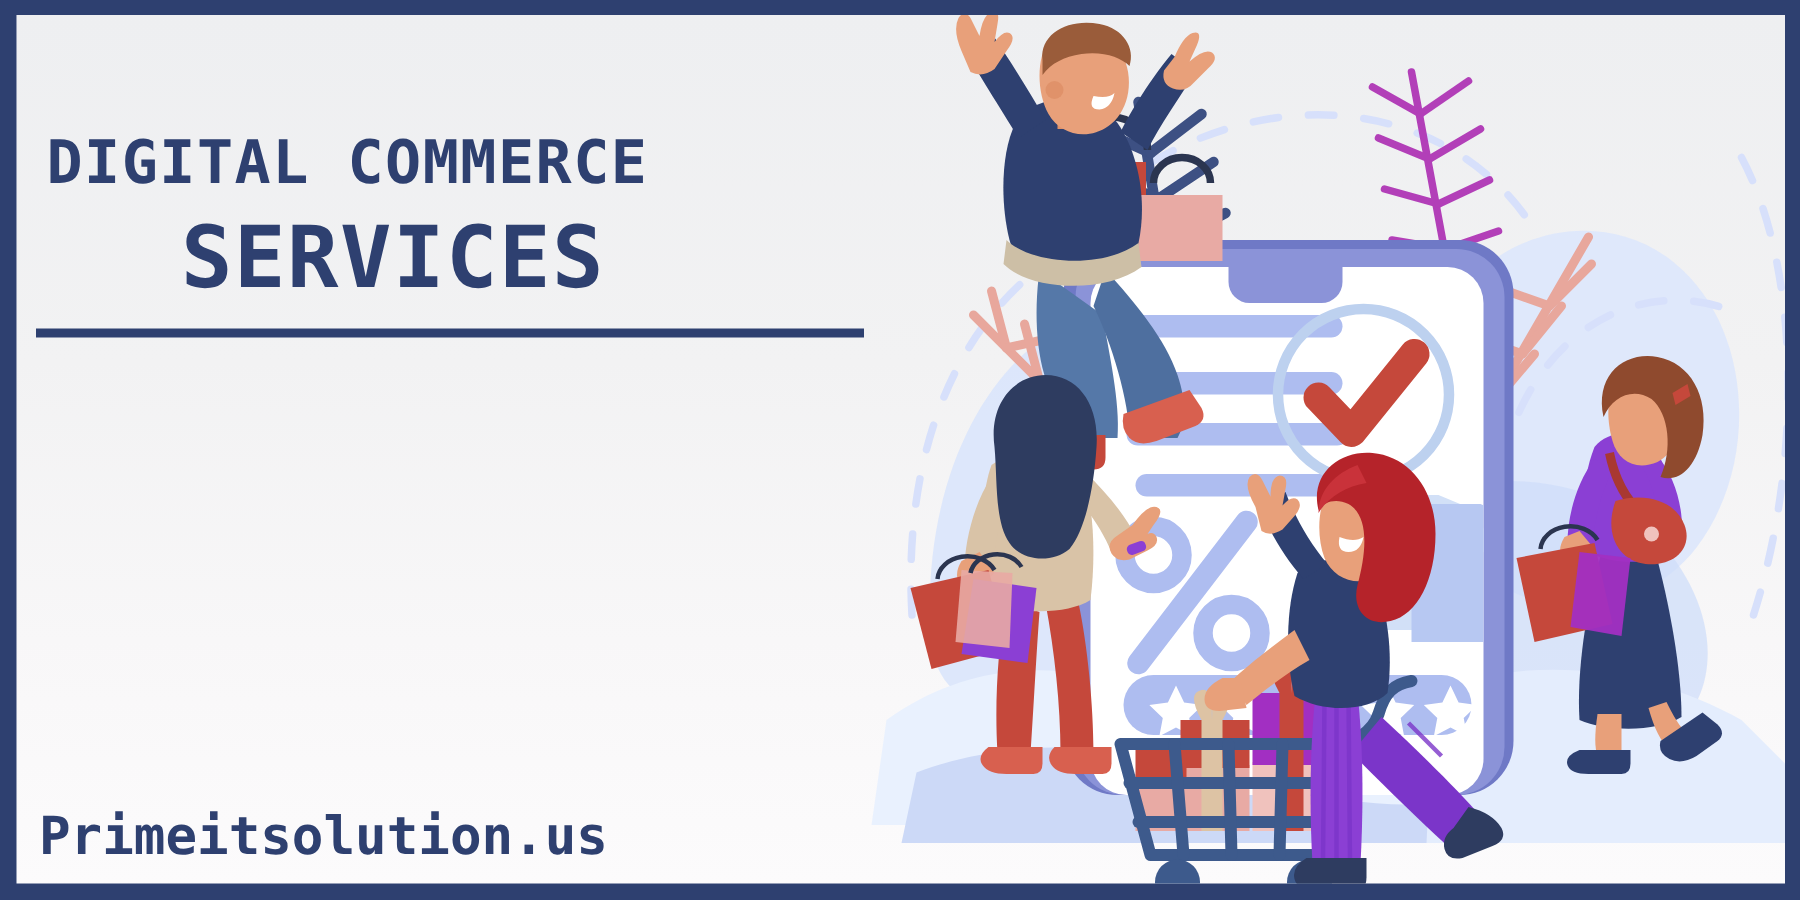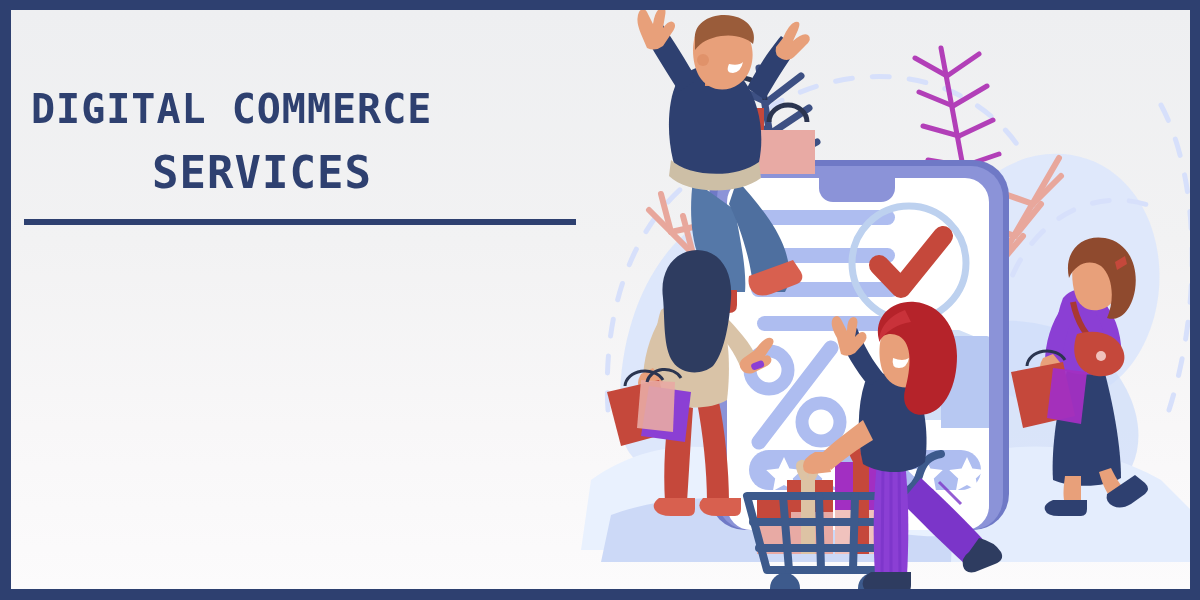--- a/index.html
+++ b/index.html
@@ -24,21 +24,21 @@
   #headline{
     position:absolute;left:6px;top:68px;width:570px;
     z-index:40;
     text-align:center;
     pointer-events:none;
   }
   .hl-line{
     color:#2e4070;
     font-family:"DejaVu Sans Mono", monospace;
     font-weight:700;
-    font-size:44px;
+    font-size:57px;
     line-height:63px;
     letter-spacing:1px;
     white-space:nowrap;
   }
   .hl-line.l1{ text-align:left; padding-left:14px; font-size:40px;}
   .hl-line.l2{ text-align:center; padding-right:80px;}
   #title-rule{
     position:absolute;left:13px;top:209px;width:552px;height:6px;
     background:#2e4070;z-index:41;
   }
@@ -61,20 +61,21 @@
 <body>
 
 <div id="banner">
 
   <div id="headline">
     <div class="hl-line l1">DIGITAL COMMERCE</div>
     <div class="hl-line l2">SERVICES</div>
   </div>
   <div id="title-rule"></div>
 
+  <div id="site-url">Primeitsolution.us</div>
 
   <div id="art">
     <svg viewBox="0 0 700 580" xmlns="http://www.w3.org/2000/svg">
       <defs>
         <clipPath id="screenClip">
           <rect x="226" y="168" width="262" height="340" rx="22"></rect>
         </clipPath>
       </defs>
 
       <g>

